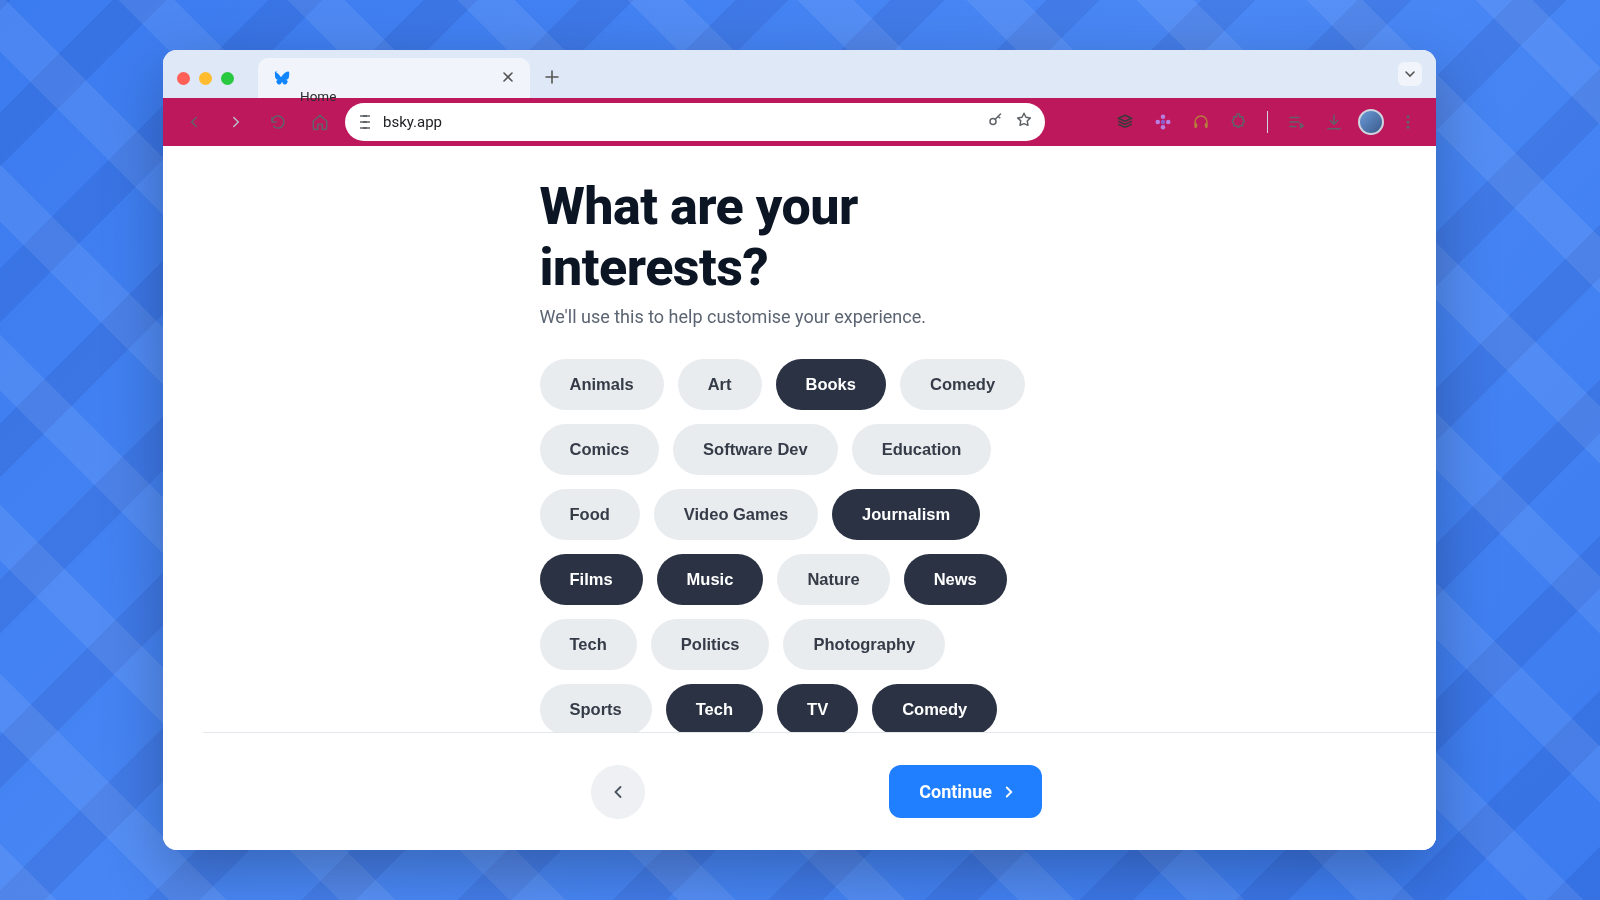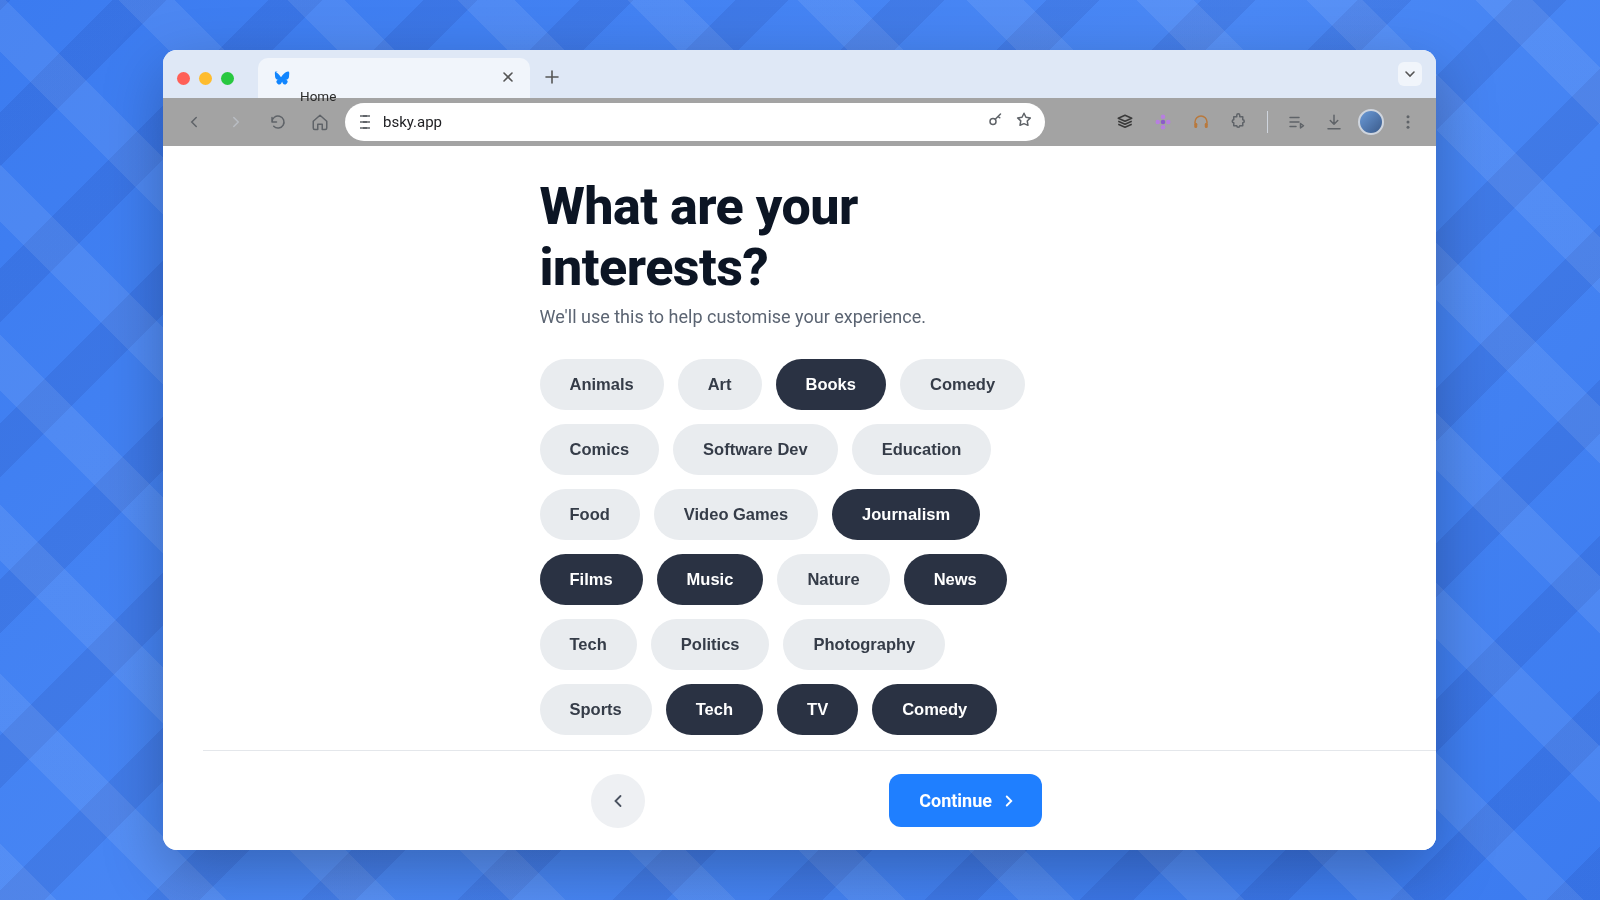--- a/index.html
+++ b/index.html
@@ -35,21 +35,21 @@
 .tab-title { font-size:13.5px; color:#2b2b2b; flex:1;margin-top:35px; }
 .tab-close { color:#555; font-size:14px; padding:2px 4px; cursor:pointer; }
 .new-tab { margin-left:14px; color:#555; font-size:19px; cursor:pointer; }
 .tab-dropdown-btn {
   position:absolute; right:14px; top:12px; width:24px; height:24px;
   display:flex; align-items:center; justify-content:center;
   border-radius:6px; background:#f1f5fb; color:#555; cursor:pointer;
 }
 .toolbar {
   display:flex; align-items:center; height:48px; padding:0 14px;
-  background:#a3a3a3; gap:8px;
+  background:#be185d; gap:8px;
 }
 .tb-btn {
   width:34px; height:34px; display:flex; align-items:center; justify-content:center;
   border-radius:50%; color:#5f6368; cursor:pointer; font-size:0;
 }
 .tb-btn.disabled{color:#b8bcc2;}
 .tb-btn svg{width:18px;height:18px;}
 .addr-bar {
   flex:1; display:flex; align-items:center; height:38px;
   background:#fff; border-radius:20px; padding:0 12px; gap:10px;
@@ -81,21 +81,21 @@
 .page-subtitle { font-size:18px; color:#5b6472; margin-top:8px; }
 .chips-wrap { display:flex; flex-wrap:wrap; gap:14px; margin-top:32px; }
 .chip {
   padding:14px 28px; border-radius:999px;
   font-size:16.5px; font-weight:700; cursor:pointer;
   background:#e9ecef; color:#353c48; border:2px solid transparent;
 }
 .chip.selected { background:#2a3243; color:#fff; }
 .chip.focused { outline:2px solid #1f7fff; outline-offset:-1px; }
 .footer-bar {
-  position:absolute; left:0; right:0; bottom:0; height:100px;
+  position:absolute; left:0; right:0; bottom:0; height:118px;
   background:#fff; border-top:1px solid #e4e7eb;
   display:flex; align-items:center; justify-content:space-between;
   padding:0 52px 0 380px;
   margin-left:40px;
 }
 .back-circle {
   width:54px; height:54px; border-radius:50%;
   background:#eef0f3; display:flex; align-items:center; justify-content:center;
   cursor:pointer; color:#4a5260; position:absolute; left:388px;
 }

